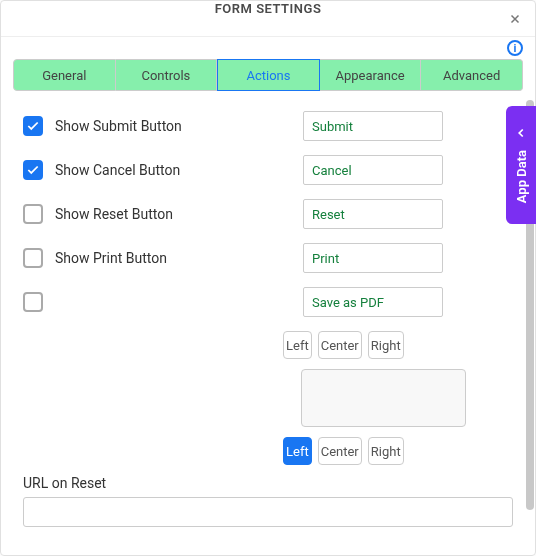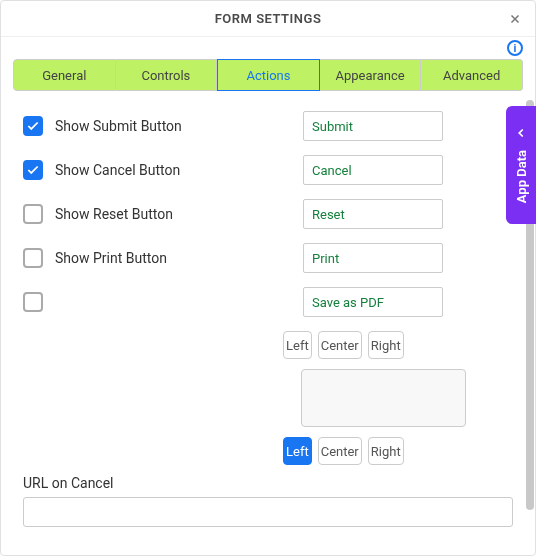--- a/index.html
+++ b/index.html
@@ -1,29 +1,29 @@
 <!DOCTYPE html>
 <html><head>
 <meta charset="utf-8">
 <style>
 * { box-sizing: border-box; margin: 0; padding: 0; font-family: -apple-system, BlinkMacSystemFont, "Segoe UI", Roboto, Arial, sans-serif; }
 body { width: 536px; height: 556px; background: #fff; position: relative; overflow: hidden; }
 
 .modal { width: 536px; height: 556px; border: 1px solid #e0e0e0; border-radius: 4px; display: flex; flex-direction: column; box-shadow: 0 0 6px rgba(0,0,0,0.05); }
 
-.modal-header { height: 36px; display: flex; align-items: center; justify-content: center; position: relative; border-bottom: 1px solid #eee; }
+.modal-header { height: 36px; display: flex; justify-content: center; position: relative; border-bottom: 1px solid #eee; }
 .modal-title { font-size: 13px; font-weight: 600; letter-spacing: 0.5px; color: #4a4a4a; }
 .close-btn { position: absolute; right: 10px; top: 8px; width: 20px; height: 20px; cursor: pointer; display:flex; align-items:center; justify-content:center; color:#777; }
 .close-btn svg { width: 14px; height: 14px; }
 
 .info-row { height: 22px; display:flex; justify-content:flex-end; padding-right: 12px; align-items:center; }
 .info-icon { width:16px; height:16px; border:2px solid #1976f2; border-radius:50%; display:flex; align-items:center; justify-content:center; color:#1976f2; font-size:11px; font-weight:700; cursor:pointer; }
 
 .tabs { display:flex; padding: 0 12px 10px 12px; gap:0; }
-.tab { flex:1; height:32px; border:1px solid #ccc; display:flex; align-items:center; justify-content:center; font-size:13px; color:#444; cursor:pointer; background:#bef264; }
+.tab { flex:1; height:32px; border:1px solid #ccc; display:flex; align-items:center; justify-content:center; font-size:13px; color:#444; cursor:pointer; background:#86efac; }
 .tab:first-child { border-radius: 4px 0 0 4px; }
 .tab:last-child { border-radius: 0 4px 4px 0; }
 .tab + .tab { border-left:none; }
 .tab.active { border:1px solid #1976f2; color:#1976f2; z-index:1; position:relative; }
 
 .content { flex:1; overflow-y:auto; padding: 10px 22px 20px 22px; position:relative; }
 
 .row { display:flex; align-items:center; margin-bottom:14px; }
 .check-area { display:flex; align-items:center; width: 280px; }
 .chk { width:20px; height:20px; border:2px solid #aaa; border-radius:4px; margin-right:12px; cursor:pointer; flex-shrink:0; display:flex; align-items:center; justify-content:center; }
@@ -131,21 +131,21 @@
     </div>
 
     <div class="preview-box"></div>
 
     <div class="btn-group">
       <button class="seg-btn active">Left</button>
       <button class="seg-btn">Center</button>
       <button class="seg-btn">Right</button>
     </div>
 
-    <div class="field-label">URL on Cancel</div>
+    <div class="field-label">URL on Reset</div>
     <input class="full-input" value="" style="">
 
   </div>
 
 </div>
 
 <div class="scrollbar-track">
   <div class="scrollbar-thumb"></div>
 </div>
 

